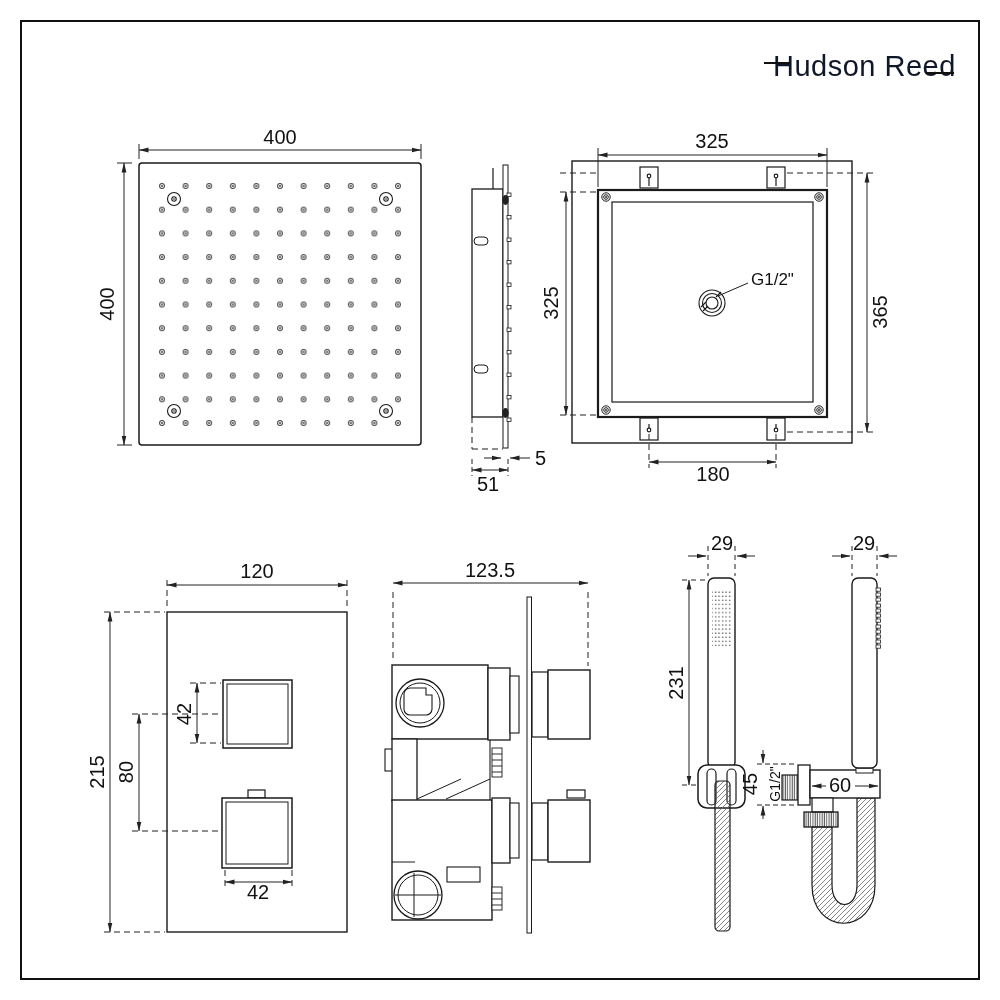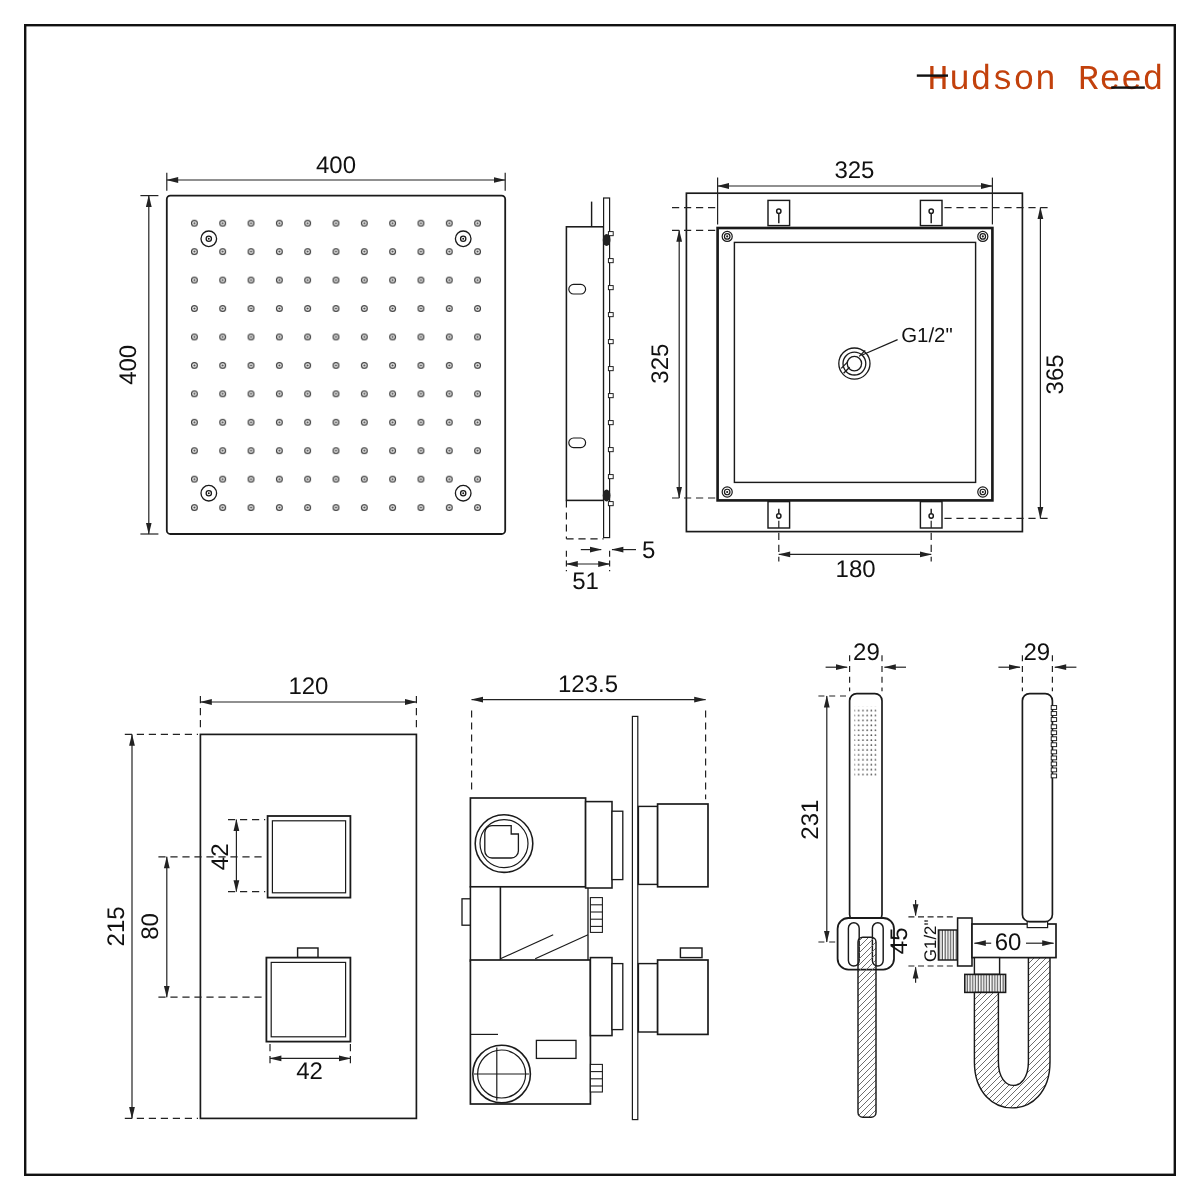--- a/index.html
+++ b/index.html
@@ -1,20 +1,20 @@
 <!DOCTYPE html>
 <html><head>
 <meta charset="utf-8">
 <style>
   html,body{margin:0;padding:0;background:#fff;}
   .canvas{position:relative;width:1000px;height:1000px;background:#fff;overflow:hidden;
           font-family:"Liberation Sans",sans-serif;}
   .frame{position:absolute;left:20px;top:20px;width:956px;height:956px;border:2px solid #111;}
-  .logo{position:absolute;left:773px;top:50px;font-family:Liberation Mono, monospace;
-        font-size:29px;color:#c2410c;white-space:nowrap;letter-spacing:0.5px;}
+  .logo{position:absolute;left:773px;top:50px;font-family:Liberation Sans, sans-serif;
+        font-size:29px;color:#0f172a;white-space:nowrap;letter-spacing:0.5px;}
   .logo-strike{position:absolute;left:764px;top:62px;width:26px;height:2px;background:#111;}
   .logo-under{position:absolute;left:926px;top:72px;width:28px;height:2px;background:#111;}
   svg text{font-family:"Liberation Sans",sans-serif;fill:#111;}
   .dim{font-size:20px;}
   .dimsm{font-size:17px;}
   .dimxs{font-size:14px;}
 </style>
 </head>
 <body>
 

